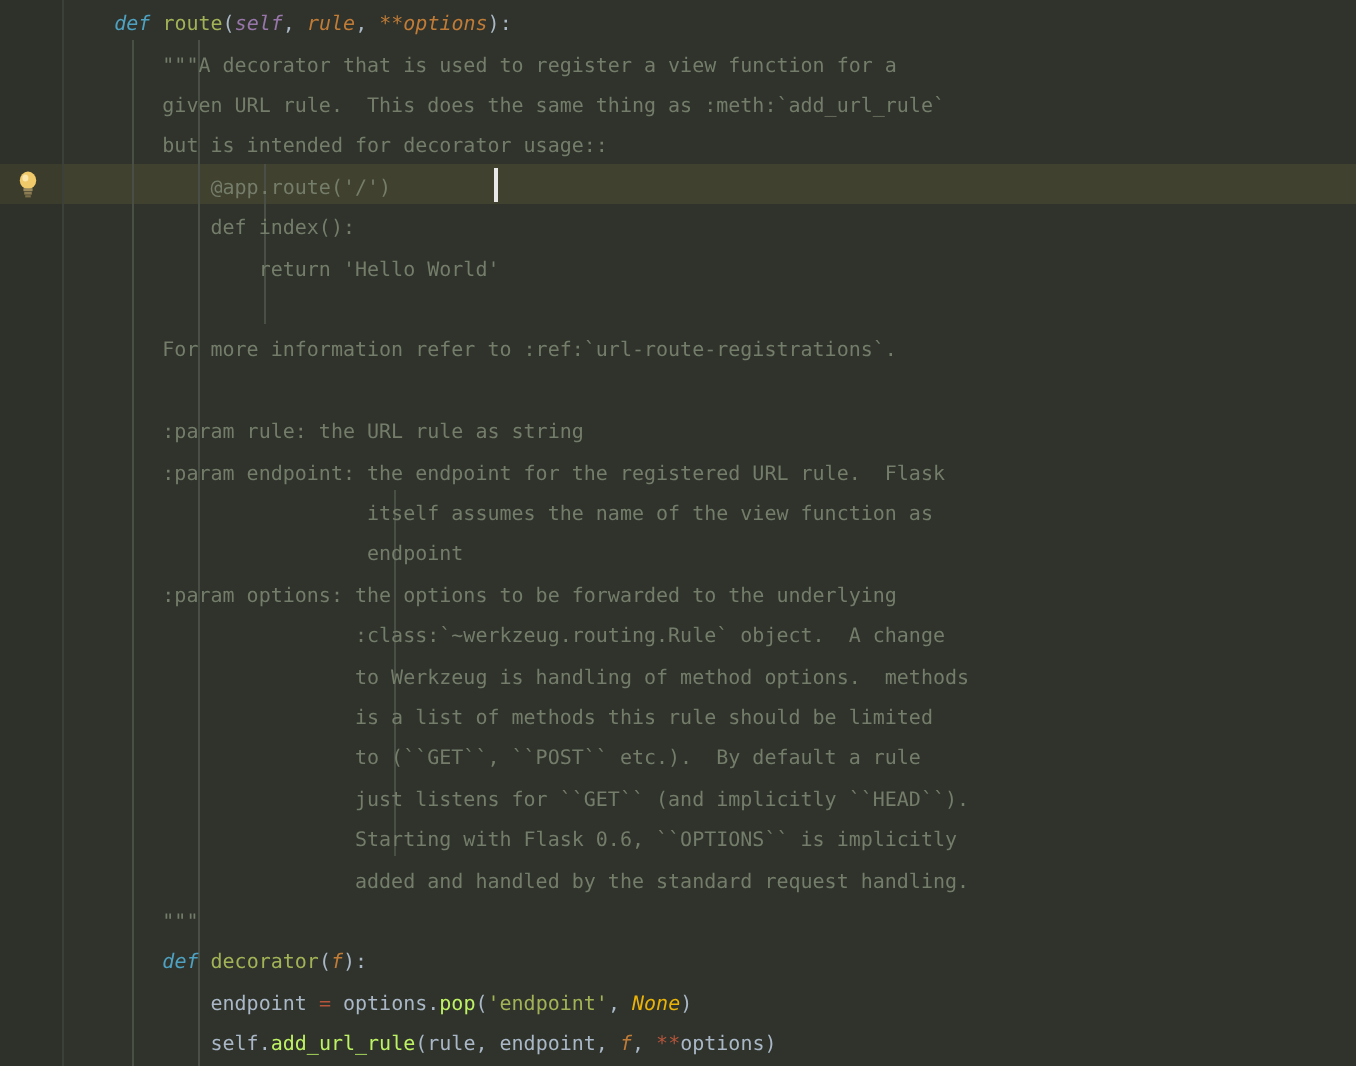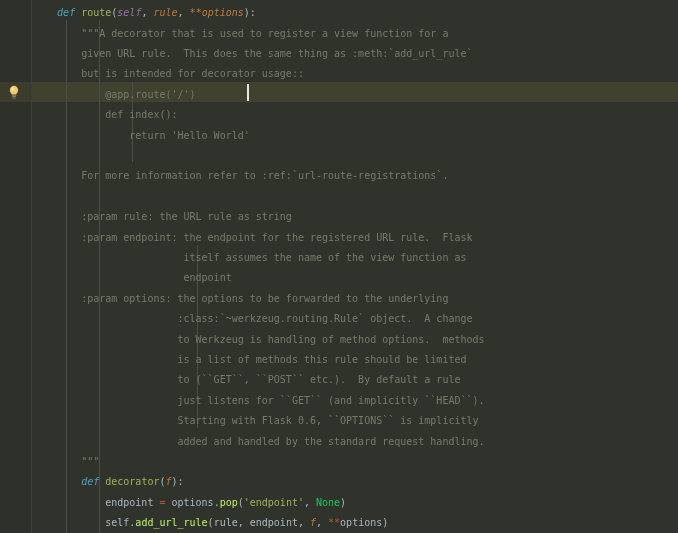--- a/index.html
+++ b/index.html
@@ -101,21 +101,21 @@
 
   
   .kw       { color: #4ea1c0; font-style: italic; }   
   .fn       { color: #a1b356; }                        
   .selfp    { color: #9876aa; font-style: italic; }    
   .param    { color: #c07b37; font-style: italic; }    
   .plain    { color: #a9b7c6; }                        
   .doc      { color: #747d6a; }                        
   .method   { color: #bef264; }                        
   .op       { color: #b5553b; }                        
-  .none     { color: #22c55e; }    
+  .none     { color: #eab308; font-style: italic; }    
   .fvar     { color: #c07b37; font-style: italic; }    
 </style>
 </head>
 <body>
 
 <div id="editor">
 
   <div class="gutter"></div>
   <div class="gutter-sep"></div>
 

